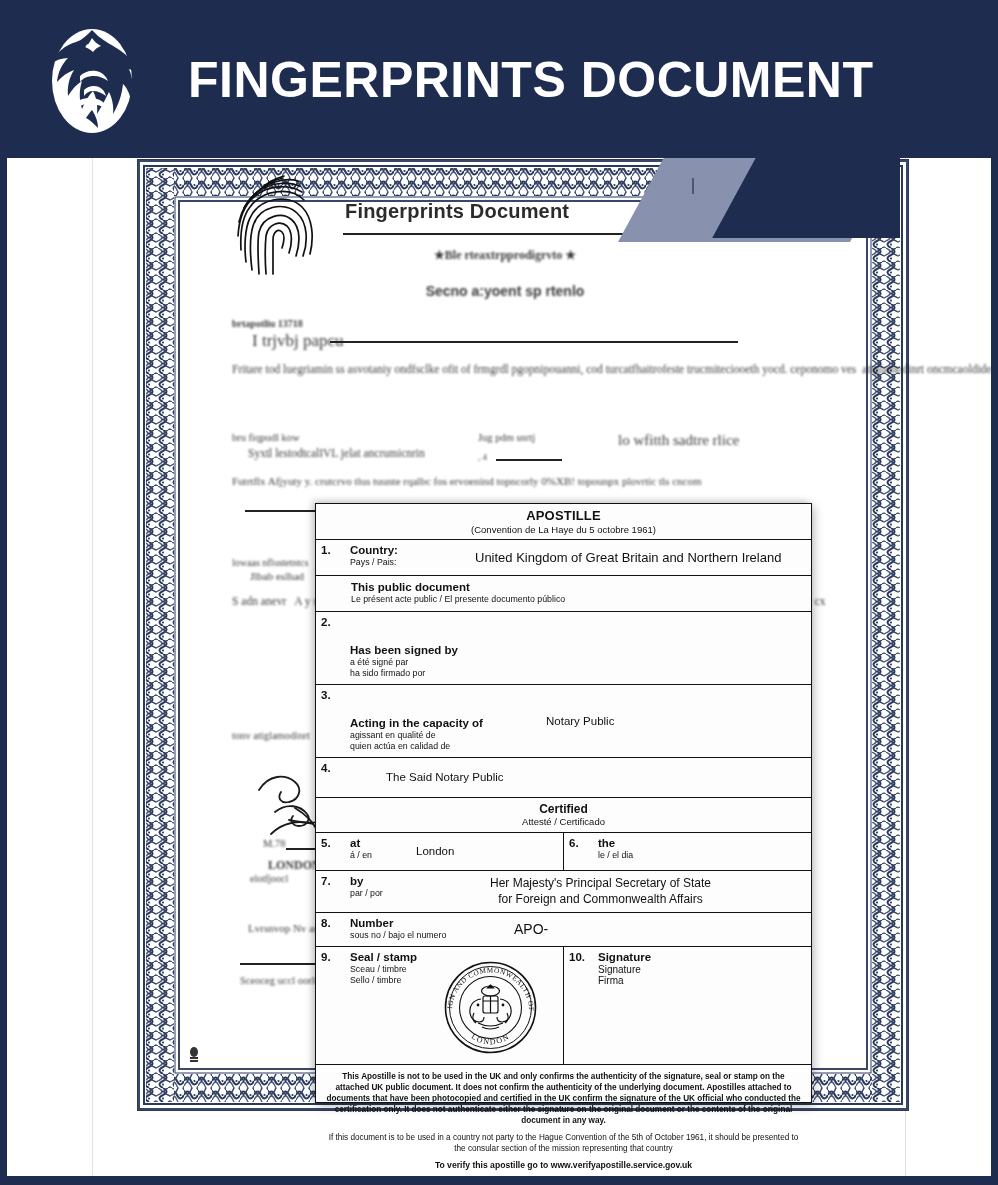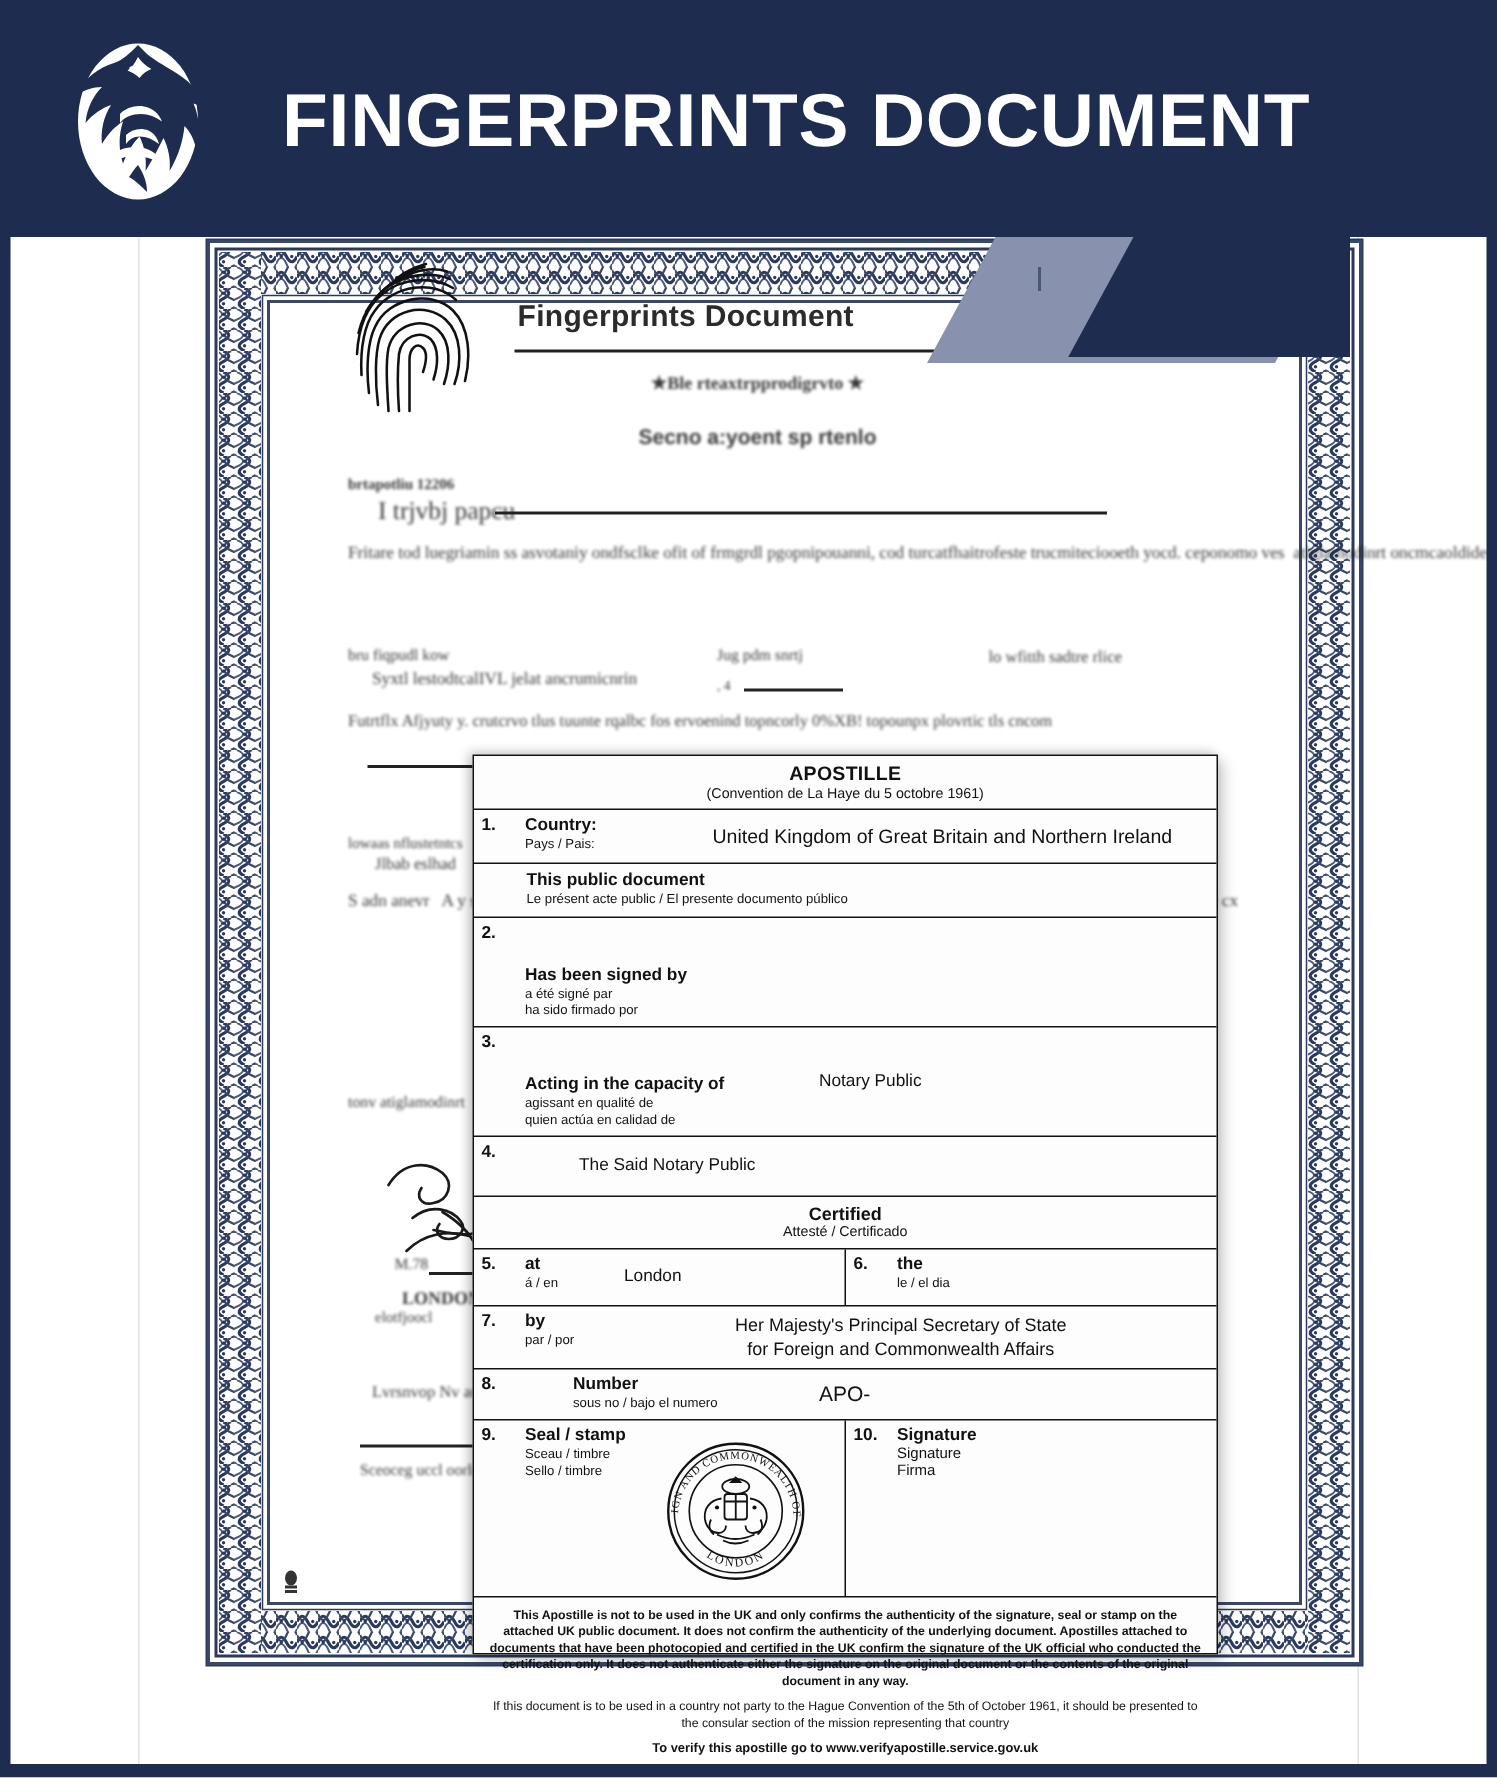--- a/index.html
+++ b/index.html
@@ -112,21 +112,21 @@
   }
   .ln1 { position:absolute; left:232px; top:318px; font-size:10px; font-weight:bold; }
   .ln2 { position:absolute; left:252px; top:331px; font-size:17px; }
   .rule-a { position:absolute; left:330px; top:341px; width:408px; height:1.5px; background:#222; z-index:12; }
   .para1 { position:absolute; left:232px; top:360px; width:512px; font-size:11.5px; line-height:19px; }
   .ln3 { position:absolute; left:232px; top:432px; font-size:10.5px; }
   .ln4 { position:absolute; left:248px; top:447px; font-size:11.5px; }
   .ln5 { position:absolute; left:478px; top:432px; font-size:10.5px; }
   .ln6 { position:absolute; left:478px; top:452px; font-size:9px; }
   .rule-b { position:absolute; left:496px; top:459px; width:66px; height:1.5px; background:#222; z-index:12; }
-  .ln7 { position:absolute; left:618px; top:432px; font-size:11px;margin-left:41px; }
+  .ln7 { position:absolute; left:618px; top:432px; font-size:15px; }
   .para2 { position:absolute; left:232px; top:475px; width:512px; font-size:11px; }
   .rule-c { position:absolute; left:245px; top:510px; width:110px; height:1.5px; background:#222; z-index:12; }
   .ln8 { position:absolute; left:232px; top:557px; font-size:10px; }
   .ln9 { position:absolute; left:250px; top:570px; font-size:11px; }
   .col-left { position:absolute; left:232px; top:592px; width:96px; font-size:11.5px; line-height:18px; }
   .ln10 { position:absolute; left:232px; top:730px; font-size:10.5px; }
   .sig-name { position:absolute; left:263px; top:838px; font-size:10.5px; }
   .rule-d { position:absolute; left:286px; top:848px; width:40px; height:1.5px; background:#222; z-index:12; }
   .sig-line2 { position:absolute; left:268px; top:858px; font-size:12px; font-weight:bold; }
   .sig-line3 { position:absolute; left:250px; top:873px; font-size:10px; }
@@ -180,21 +180,21 @@
   .ap-split .half .c-body { width:64px; flex:0 0 64px; padding:3px 0 4px 4px; }
   .ap-split .half .c-val { flex:1; display:flex; align-items:center; justify-content:flex-start; padding-left:6px; }
 
   .ap-by { display:flex; min-height:42px; }
   .ap-by .c-num { width:30px; flex:0 0 30px; padding:4px 0 0 5px; font-size:11.5px; font-weight:bold; }
   .ap-by .c-body { width:62px; flex:0 0 62px; padding:3px 0 4px 4px; }
   .ap-by .c-val { flex:1; text-align:center; padding:4px 18px 4px 0; font-size:12px; line-height:16px; }
 
   .ap-number { display:flex; min-height:34px; }
   .ap-number .c-num { width:30px; flex:0 0 30px; padding:4px 0 0 5px; font-size:11.5px; font-weight:bold; }
-  .ap-number .c-body { width:130px; flex:0 0 130px; padding:3px 0 0 4px;margin-left:32px; }
+  .ap-number .c-body { width:130px; flex:0 0 130px; padding:3px 0 0 4px; }
   .ap-number .c-val { flex:1; display:flex; align-items:center; padding-left:38px; font-size:14px; }
 
   .ap-seal { display:flex; min-height:118px; }
   .ap-seal .half { flex:1; position:relative; }
   .ap-seal .half.left { border-right:1.5px solid #111; }
   .ap-seal .c-num { position:absolute; left:5px; top:4px; font-size:11.5px; font-weight:bold; }
   .ap-seal .c-body { position:absolute; left:34px; top:3px; }
   .seal-img { position:absolute; left:122px; top:8px; width:105px; height:105px; }
 
   .ap-foot { padding:6px 10px 5px 10px; text-align:center; }
@@ -294,21 +294,21 @@
     <path d="M32 16 C38 11 45 8 52 6"></path>
   </g>
 </svg>
 
 <div class="doc-title">Fingerprints Document</div>
 <div class="doc-title-rule"></div>
 
 <div class="blur sub-star">★Ble rteaxtrpprodigrvto ★</div>
 <div class="blur sub-bold">Secno a:yoent sp rtenlo</div>
 
-<div class="blur ln1">brtapotliu 12206</div>
+<div class="blur ln1">brtapotliu 13718</div>
 <div class="blur ln2">I trjvbj papcu</div>
 <div class="rule-a"></div>
 
 <div class="blur para1">Fritare tod luegriamin ss asvotaniy ondfsclke ofit of frmgrdl pgopnipouanni, cod turcatfhaitrofeste trucmiteciooeth yocd. ceponomo ves  atiglamodinrt oncmcaoldided tre CCh'ri divedie poxote cornebaodoal. Aunasiisnfi ifolaid puorve potrd morvocn, ndl. nifkemand prapoctrod romalion dritlarccom ptxe afhk ifcmoclouabc uapca he arie cmaseti rlo.</div>
 
 <div class="blur ln3">bru fiqpudl kow</div>
 <div class="blur ln4">Syxtl lestodtcalIVL jelat ancrumicnrin</div>
 <div class="blur ln5">Jug pdm snrtj</div>
 <div class="blur ln6">, 4</div>
 <div class="rule-b"></div>

